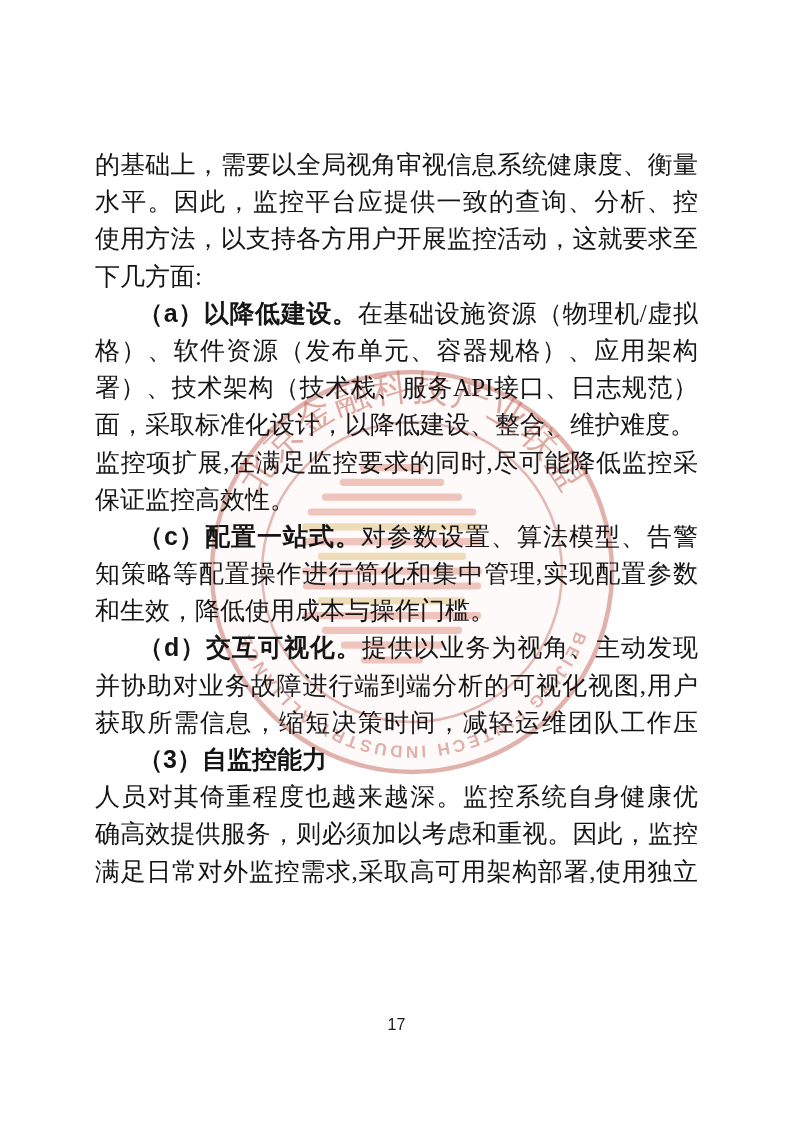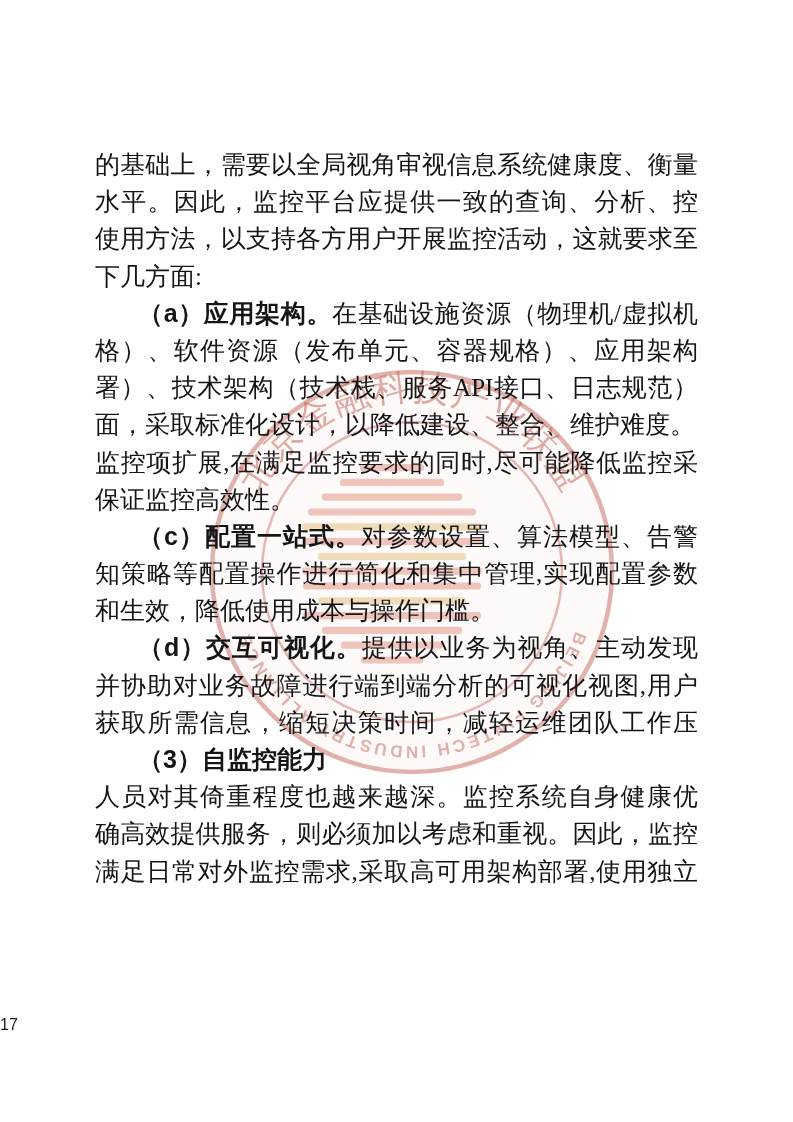--- a/index.html
+++ b/index.html
@@ -30,21 +30,21 @@
     overflow:hidden;
   }
   .line.full { text-align-last:justify; }
   .line.indent { text-indent:43px; }
   .seg.bold {
     font-family:"Liberation Sans","DejaVu Sans",sans-serif;
     font-weight:700;
   }
   .page-number {
     position:absolute; left:0; top:1016px; width:100%;
-    text-align:left; font-size:16px; color:#1a1a1a;
+    text-align:center; font-size:16px; color:#1a1a1a;
     font-family:"Liberation Sans","DejaVu Sans",sans-serif;
   }
 </style>
 </head>
 <body>
 
 <div class="page">
 
   <svg class="watermark" viewBox="0 0 440 440">
     <circle cx="220" cy="220" r="198" fill="#f3d9cf" fill-opacity="0.13"></circle>
@@ -76,21 +76,21 @@
         <rect x="149.0" y="289.6" width="102" height="7.2" rx="3" fill="#dd8273" fill-opacity="0.45"></rect>
         <rect x="169.0" y="304.4" width="62" height="7.2" rx="3" fill="#dd8273" fill-opacity="0.45"></rect>
       </g>
   </svg>
 
   <div class="body-text">
       <div class="line full"><span class="seg">的基础上，需要以全局视角审视信息系统健康度、衡量业务服务</span></div>
       <div class="line full"><span class="seg">水平。因此，监控平台应提供一致的查询、分析、控制、配置等</span></div>
       <div class="line full"><span class="seg">使用方法，以支持各方用户开展监控活动，这就要求至少满足以</span></div>
       <div class="line"><span class="seg">下几方面:</span></div>
-      <div class="line full indent"><span class="seg bold">（a）应用架构。</span><span class="seg">在基础设施资源（物理机/虚拟机配置规</span></div>
+      <div class="line full indent"><span class="seg bold">（a）以降低建设。</span><span class="seg">在基础设施资源（物理机/虚拟机配置规</span></div>
       <div class="line full"><span class="seg">格）、软件资源（发布单元、容器规格）、应用架构（单元化部</span></div>
       <div class="line full"><span class="seg">署）、技术架构（技术栈、服务API接口、日志规范）等多个层</span></div>
       <div class="line"><span class="seg">面，采取标准化设计，以降低建设、整合、维护难度。</span></div>
       <div class="line full"><span class="seg">监控项扩展,在满足监控要求的同时,尽可能降低监控采集压力、</span></div>
       <div class="line"><span class="seg">保证监控高效性。</span></div>
       <div class="line full indent"><span class="seg bold">（c）配置一站式。</span><span class="seg">对参数设置、算法模型、告警规则、通</span></div>
       <div class="line full"><span class="seg">知策略等配置操作进行简化和集中管理,实现配置参数自动下发</span></div>
       <div class="line"><span class="seg">和生效，降低使用成本与操作门槛。</span></div>
       <div class="line full indent"><span class="seg bold">（d）交互可视化。</span><span class="seg">提供以业务为视角、主动发现业务故障</span></div>
       <div class="line full"><span class="seg">并协助对业务故障进行端到端分析的可视化视图,用户可以快速</span></div>

